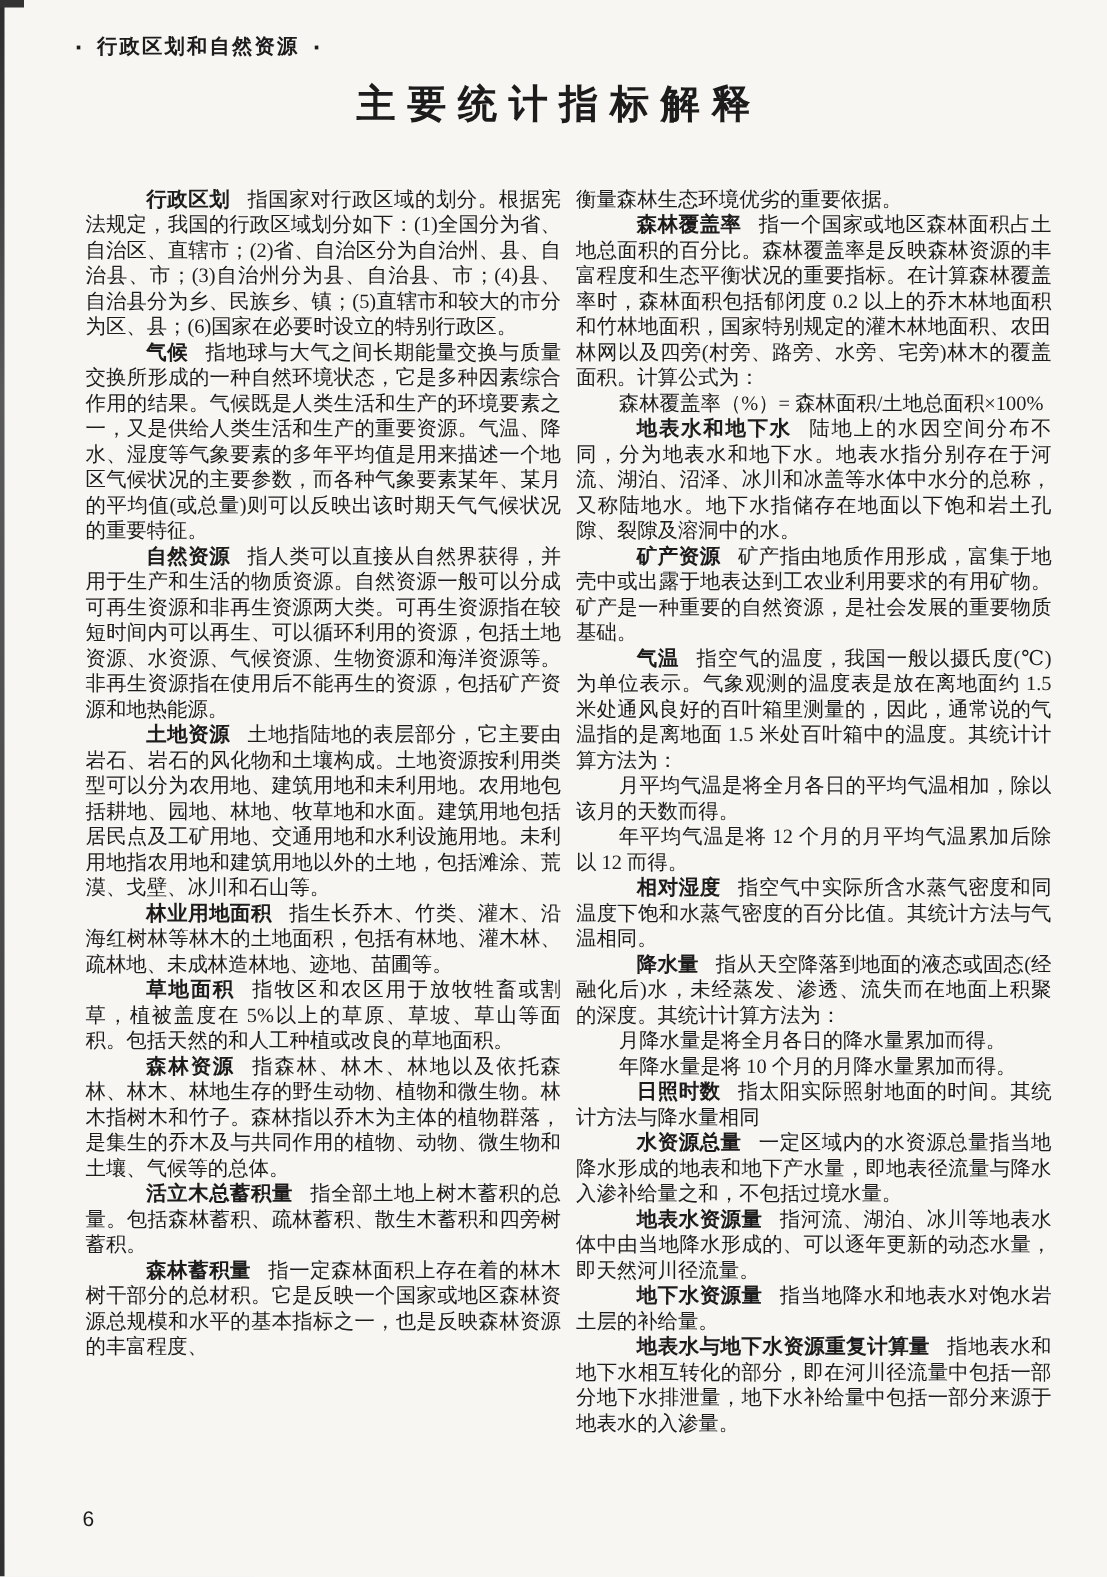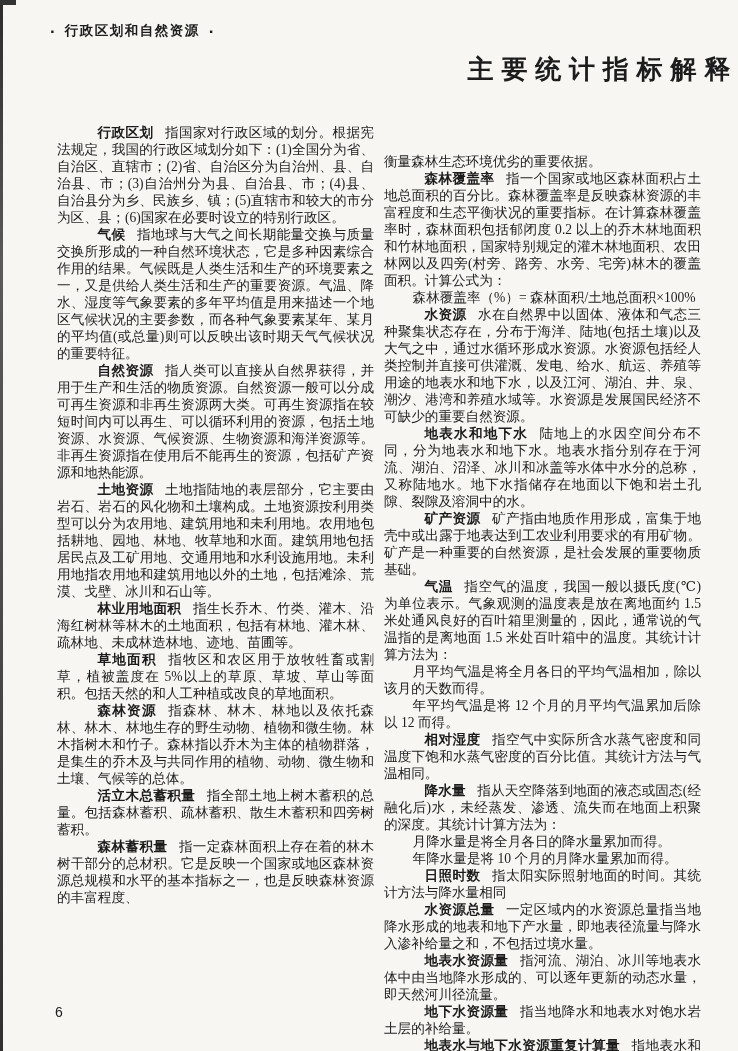--- a/index.html
+++ b/index.html
@@ -31,34 +31,34 @@
     font-size: 13.5px; font-weight: bold;
     letter-spacing: 1.5px;
     font-family: "Liberation Sans", "DejaVu Sans", sans-serif;
   }
   .eyebrow .bullet {
     font-size: 17px; line-height: 13px;
     padding: 0 9px; letter-spacing: 0;
   }
   .doc-title {
     position: absolute; left: 0; top: 52px;
-    width: 100%; text-align: right;
+    width: 100%; text-align: center;
     font-size: 26px; font-weight: bold;
     letter-spacing: 0.3em; text-indent: 0.3em;
   }
   .columns {
     position: absolute; left: 57px; top: 124px;
     width: 644px;
     display: flex; gap: 10px;
     font-size: 13.6px; line-height: 17px;
     text-align: justify;
   }
   .col { width: 317px; }
   .col p { margin: 0; text-indent: 2.1em; }
-  .col p.cont { text-indent: 0; margin-top: 29px; }
+  .col p.cont { text-indent: 0; }
   .term { font-weight: bold; padding-right: 0.85em; margin-left: 12px; }
   .term:empty { display: none; }
   .page-number {
     position: absolute; left: 55px; top: 1004px;
     font-size: 14px;
     font-family: "Liberation Sans", "DejaVu Sans", sans-serif;
   }
 </style>
 </head>
 <body>
@@ -84,21 +84,20 @@
       <p><span class="term">林业用地面积</span><span>指生长乔木、竹类、灌木、沿海红树林等林木的土地面积，包括有林地、灌木林、疏林地、未成林造林地、迹地、苗圃等。</span></p>
       <p><span class="term">草地面积</span><span>指牧区和农区用于放牧牲畜或割草，植被盖度在 5%以上的草原、草坡、草山等面积。包括天然的和人工种植或改良的草地面积。</span></p>
       <p><span class="term">森林资源</span><span>指森林、林木、林地以及依托森林、林木、林地生存的野生动物、植物和微生物。林木指树木和竹子。森林指以乔木为主体的植物群落，是集生的乔木及与共同作用的植物、动物、微生物和土壤、气候等的总体。</span></p>
       <p><span class="term">活立木总蓄积量</span><span>指全部土地上树木蓄积的总量。包括森林蓄积、疏林蓄积、散生木蓄积和四旁树蓄积。</span></p>
       <p><span class="term">森林蓄积量</span><span>指一定森林面积上存在着的林木树干部分的总材积。它是反映一个国家或地区森林资源总规模和水平的基本指标之一，也是反映森林资源的丰富程度、</span></p>
     </div>
     <div class="col">
       <p class="cont"><span>衡量森林生态环境优劣的重要依据。</span></p>
       <p><span class="term">森林覆盖率</span><span>指一个国家或地区森林面积占土地总面积的百分比。森林覆盖率是反映森林资源的丰富程度和生态平衡状况的重要指标。在计算森林覆盖率时，森林面积包括郁闭度 0.2 以上的乔木林地面积和竹林地面积，国家特别规定的灌木林地面积、农田林网以及四旁(村旁、路旁、水旁、宅旁)林木的覆盖面积。计算公式为：</span></p>
       <p><span>森林覆盖率（%）= 森林面积/土地总面积×100%</span></p>
-      <p><span class="term">水资源</span><span>水在自然界中以固体、液体和气态三种聚集状态存在，分布于海洋、陆地(包括土壤)以及大气之中，通过水循环形成水资源。水资源包括经人类控制并直接可供灌溉、发电、给水、航运、养殖等用途的地表水和地下水，以及江河、湖泊、井、泉、潮汐、港湾和养殖水域等。水资源是发展国民经济不可缺少的重要自然资源。</span></p>
       <p><span class="term">地表水和地下水</span><span>陆地上的水因空间分布不同，分为地表水和地下水。地表水指分别存在于河流、湖泊、沼泽、冰川和冰盖等水体中水分的总称，又称陆地水。地下水指储存在地面以下饱和岩土孔隙、裂隙及溶洞中的水。</span></p>
       <p><span class="term">矿产资源</span><span>矿产指由地质作用形成，富集于地壳中或出露于地表达到工农业利用要求的有用矿物。矿产是一种重要的自然资源，是社会发展的重要物质基础。</span></p>
       <p><span class="term">气温</span><span>指空气的温度，我国一般以摄氏度(℃)为单位表示。气象观测的温度表是放在离地面约 1.5 米处通风良好的百叶箱里测量的，因此，通常说的气温指的是离地面 1.5 米处百叶箱中的温度。其统计计算方法为：</span></p>
       <p><span>月平均气温是将全月各日的平均气温相加，除以该月的天数而得。</span></p>
       <p><span>年平均气温是将 12 个月的月平均气温累加后除以 12 而得。</span></p>
       <p><span class="term">相对湿度</span><span>指空气中实际所含水蒸气密度和同温度下饱和水蒸气密度的百分比值。其统计方法与气温相同。</span></p>
       <p><span class="term">降水量</span><span>指从天空降落到地面的液态或固态(经融化后)水，未经蒸发、渗透、流失而在地面上积聚的深度。其统计计算方法为：</span></p>
       <p><span>月降水量是将全月各日的降水量累加而得。</span></p>
       <p><span>年降水量是将 10 个月的月降水量累加而得。</span></p>
       <p><span class="term">日照时数</span><span>指太阳实际照射地面的时间。其统计方法与降水量相同</span></p>

